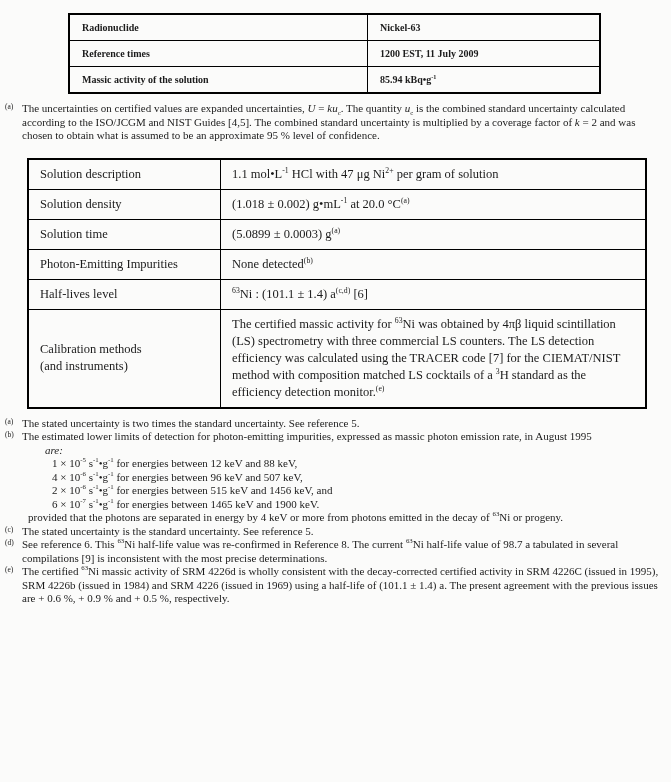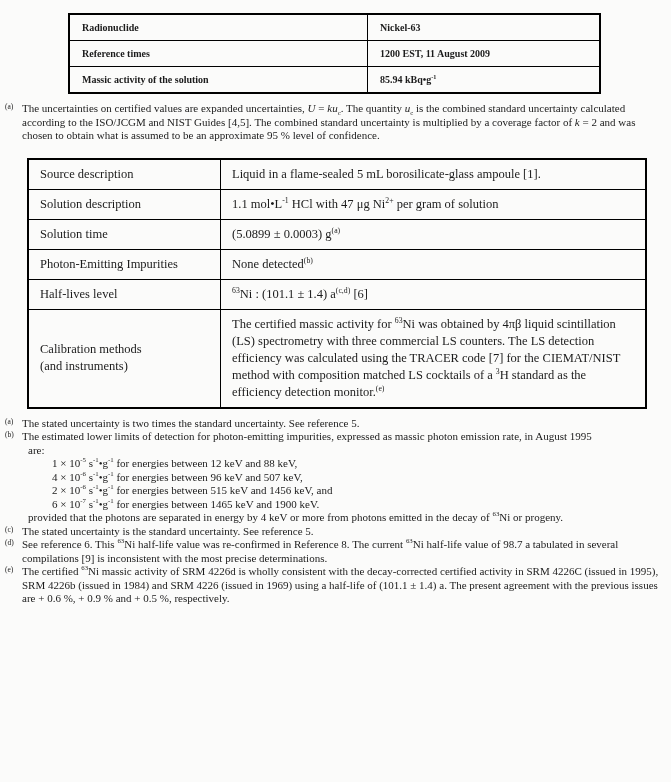--- a/index.html
+++ b/index.html
@@ -57,21 +57,21 @@
   .footnote{
     position:relative;
     padding-left:17px;
   }
   .fn-mk{
     position:absolute;
     left:0;top:-2px;
     font-size:7.5px;
   }
   .fn-line{min-height:13px;}
-  .fn-line.l-are{margin-left:6px;}
+  .fn-line.l-are{margin-left:23px;font-style:italic;}
   .fn-line.l-val{margin-left:30px;}
   .fn-line.l-prov{margin-left:6px;}
 
   .sup{vertical-align:super;font-size:0.62em;line-height:0;}
   .sub{vertical-align:sub;font-size:0.62em;line-height:0;}
   .i{font-style:italic;}
 </style>
 </head>
 <body>
 
@@ -79,46 +79,46 @@
 
 
   <table class="t1">
     <tbody id="t1-body">
         <tr>
           <td class="lbl">Radionuclide</td>
           <td class="val">Nickel-63</td>
         </tr>
         <tr>
           <td class="lbl">Reference times</td>
-          <td class="val">1200 EST, 11 August 2009</td>
+          <td class="val">1200 EST, 11 July 2009</td>
         </tr>
         <tr>
           <td class="lbl">Massic activity of the solution</td>
           <td class="val">85.94 kBq•g<span class="sup">-1</span></td>
         </tr>
       </tbody>
   </table>
 
   <div class="footnotes" id="fn1">
       <div class="footnote">
         <span class="fn-mk">(a)</span>
         <div class="fn-line">The uncertainties on certified values are expanded uncertainties, <span class="i">U</span> = <span class="i">ku</span><span class="sub">c</span>.  The quantity <span class="i">u</span><span class="sub">c</span> is the combined standard uncertainty calculated according to the ISO/JCGM and NIST Guides [4,5].  The combined standard uncertainty is multiplied by a coverage factor of <span class="i">k</span> = 2 and was chosen to obtain what is assumed to be an approximate 95 % level of confidence.</div>
       </div>
     </div>
 
 
   <table class="t2">
     <tbody id="t2-body">
         <tr>
-          <td class="lbl">Source description</td>
-          <td class="val">Liquid in a flame-sealed 5 mL borosilicate-glass ampoule [1].</td>
+          <td class="lbl">Solution description</td>
+          <td class="val">1.1 mol•L<span class="sup">-1</span> HCl with 47 μg Ni<span class="sup">2+</span> per gram of solution</td>
         </tr>
         <tr>
-          <td class="lbl">Solution description</td>
-          <td class="val">1.1 mol•L<span class="sup">-1</span> HCl with 47 μg Ni<span class="sup">2+</span> per gram of solution</td>
+          <td class="lbl">Solution density</td>
+          <td class="val">(1.018 ± 0.002) g•mL<span class="sup">-1</span> at 20.0 °C<span class="sup">(a)</span></td>
         </tr>
         <tr>
           <td class="lbl">Solution time</td>
           <td class="val">(5.0899 ± 0.0003) g<span class="sup">(a)</span></td>
         </tr>
         <tr>
           <td class="lbl">Photon-Emitting Impurities</td>
           <td class="val">None detected<span class="sup">(b)</span></td>
         </tr>
         <tr>

